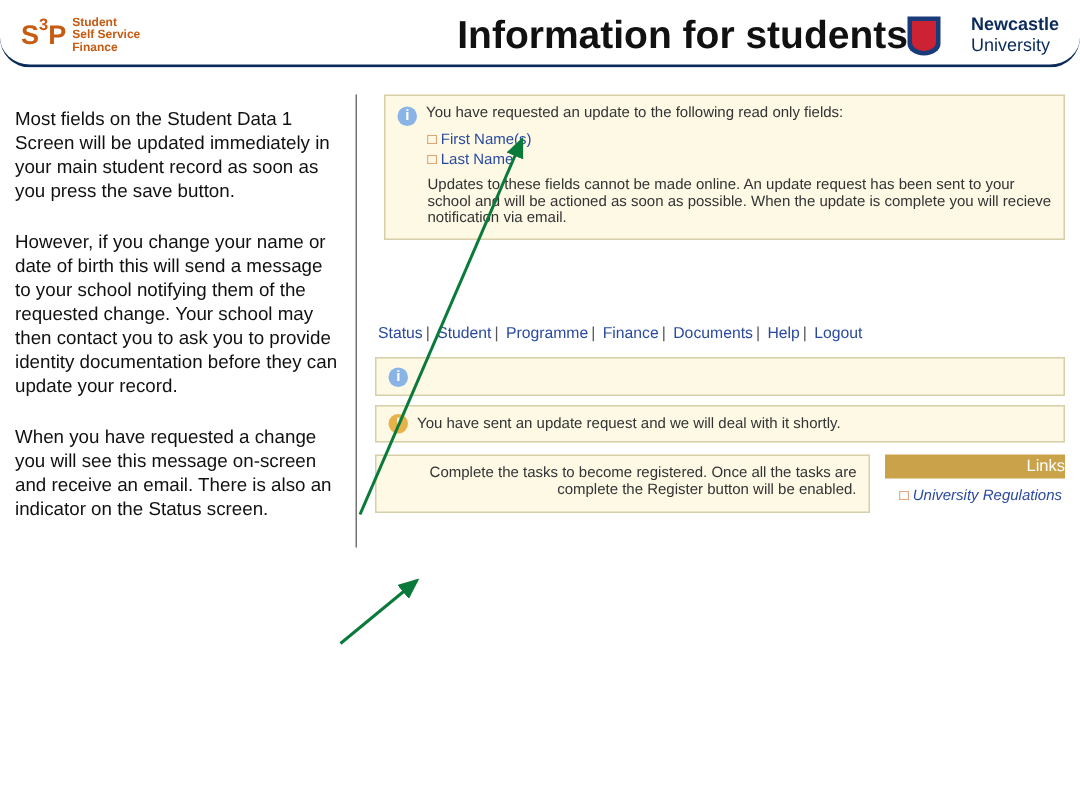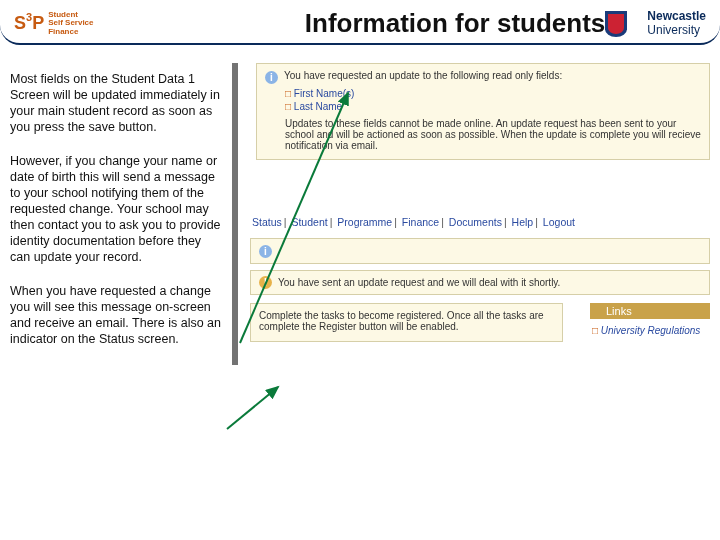--- a/index.html
+++ b/index.html
@@ -63,21 +63,21 @@
   .uni-text { font-size: 12px; color:#0a2a5a; line-height:1.1; }
   .uni-text .top { font-weight:bold; }
 
   .body {
     display: flex;
     padding: 18px 10px 10px 10px;
     gap: 12px;
   }
   .leftcol {
     width: 228px;
-    border-right: 6px solid #737373;
+    border-right: 1px solid #737373;
     padding-right: 10px;
     padding-top: 8px;
     font-size: 12.5px;
     color: #111;
     line-height: 1.28;
   }
   .leftcol p { margin-bottom: 18px; }
   .rightcol {
     flex: 1;
     position: relative;
@@ -123,36 +123,36 @@
     filter: blur(0.35px);
   }
   .warn-icon {
     width:13px;height:13px;border-radius:50%;
     background:#e7b24a;color:#fff;font-weight:bold;
     font-size:10px;display:flex;align-items:center;justify-content:center;
     flex-shrink:0;
   }
 
   .bottomgrid {
-    display:flex; gap:27px; margin-top:8px;
+    display:flex; gap:10px; margin-top:8px;text-align:right;
   }
   .regbox {
     flex:1;
     border:1px solid #d6cfa8;
     background:#fdf9e5;
     padding:6px 8px;
     font-size:10px;
     filter: blur(0.35px);
   }
   .linksbox {
     width: 120px;
   }
   .linksbox .hdr {
     background:#c9a24a; color:#fff;
-    padding:2px 16px; font-size:11px;
+    padding:2px 0; font-size:11px;
     filter: blur(0.2px);
   }
   .linksbox ul { list-style:none; padding:4px 2px;font-style:italic; }
   .linksbox li::before { content:"□ "; color:#c75b12; }
   .linksbox li { color:#2a4aa0; font-size:10px; margin:2px 0; filter: blur(0.3px);}
 
   svg.arrow {
     position:absolute;
     pointer-events:none;
   }

